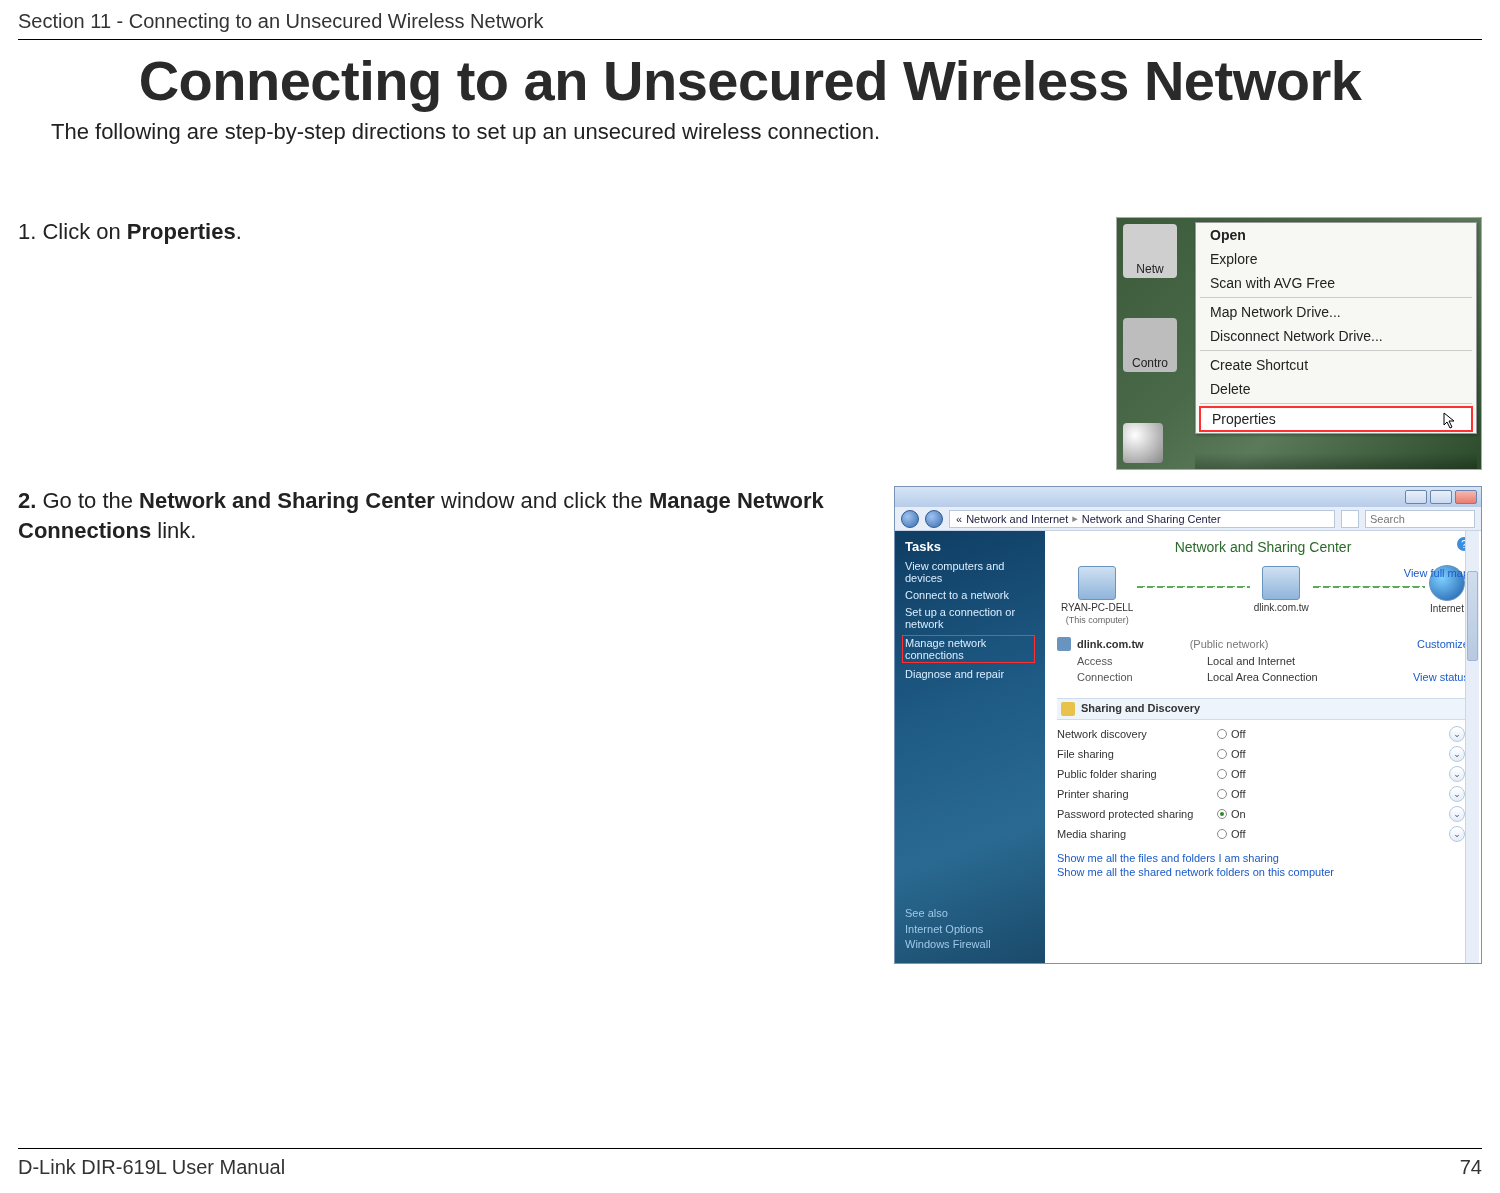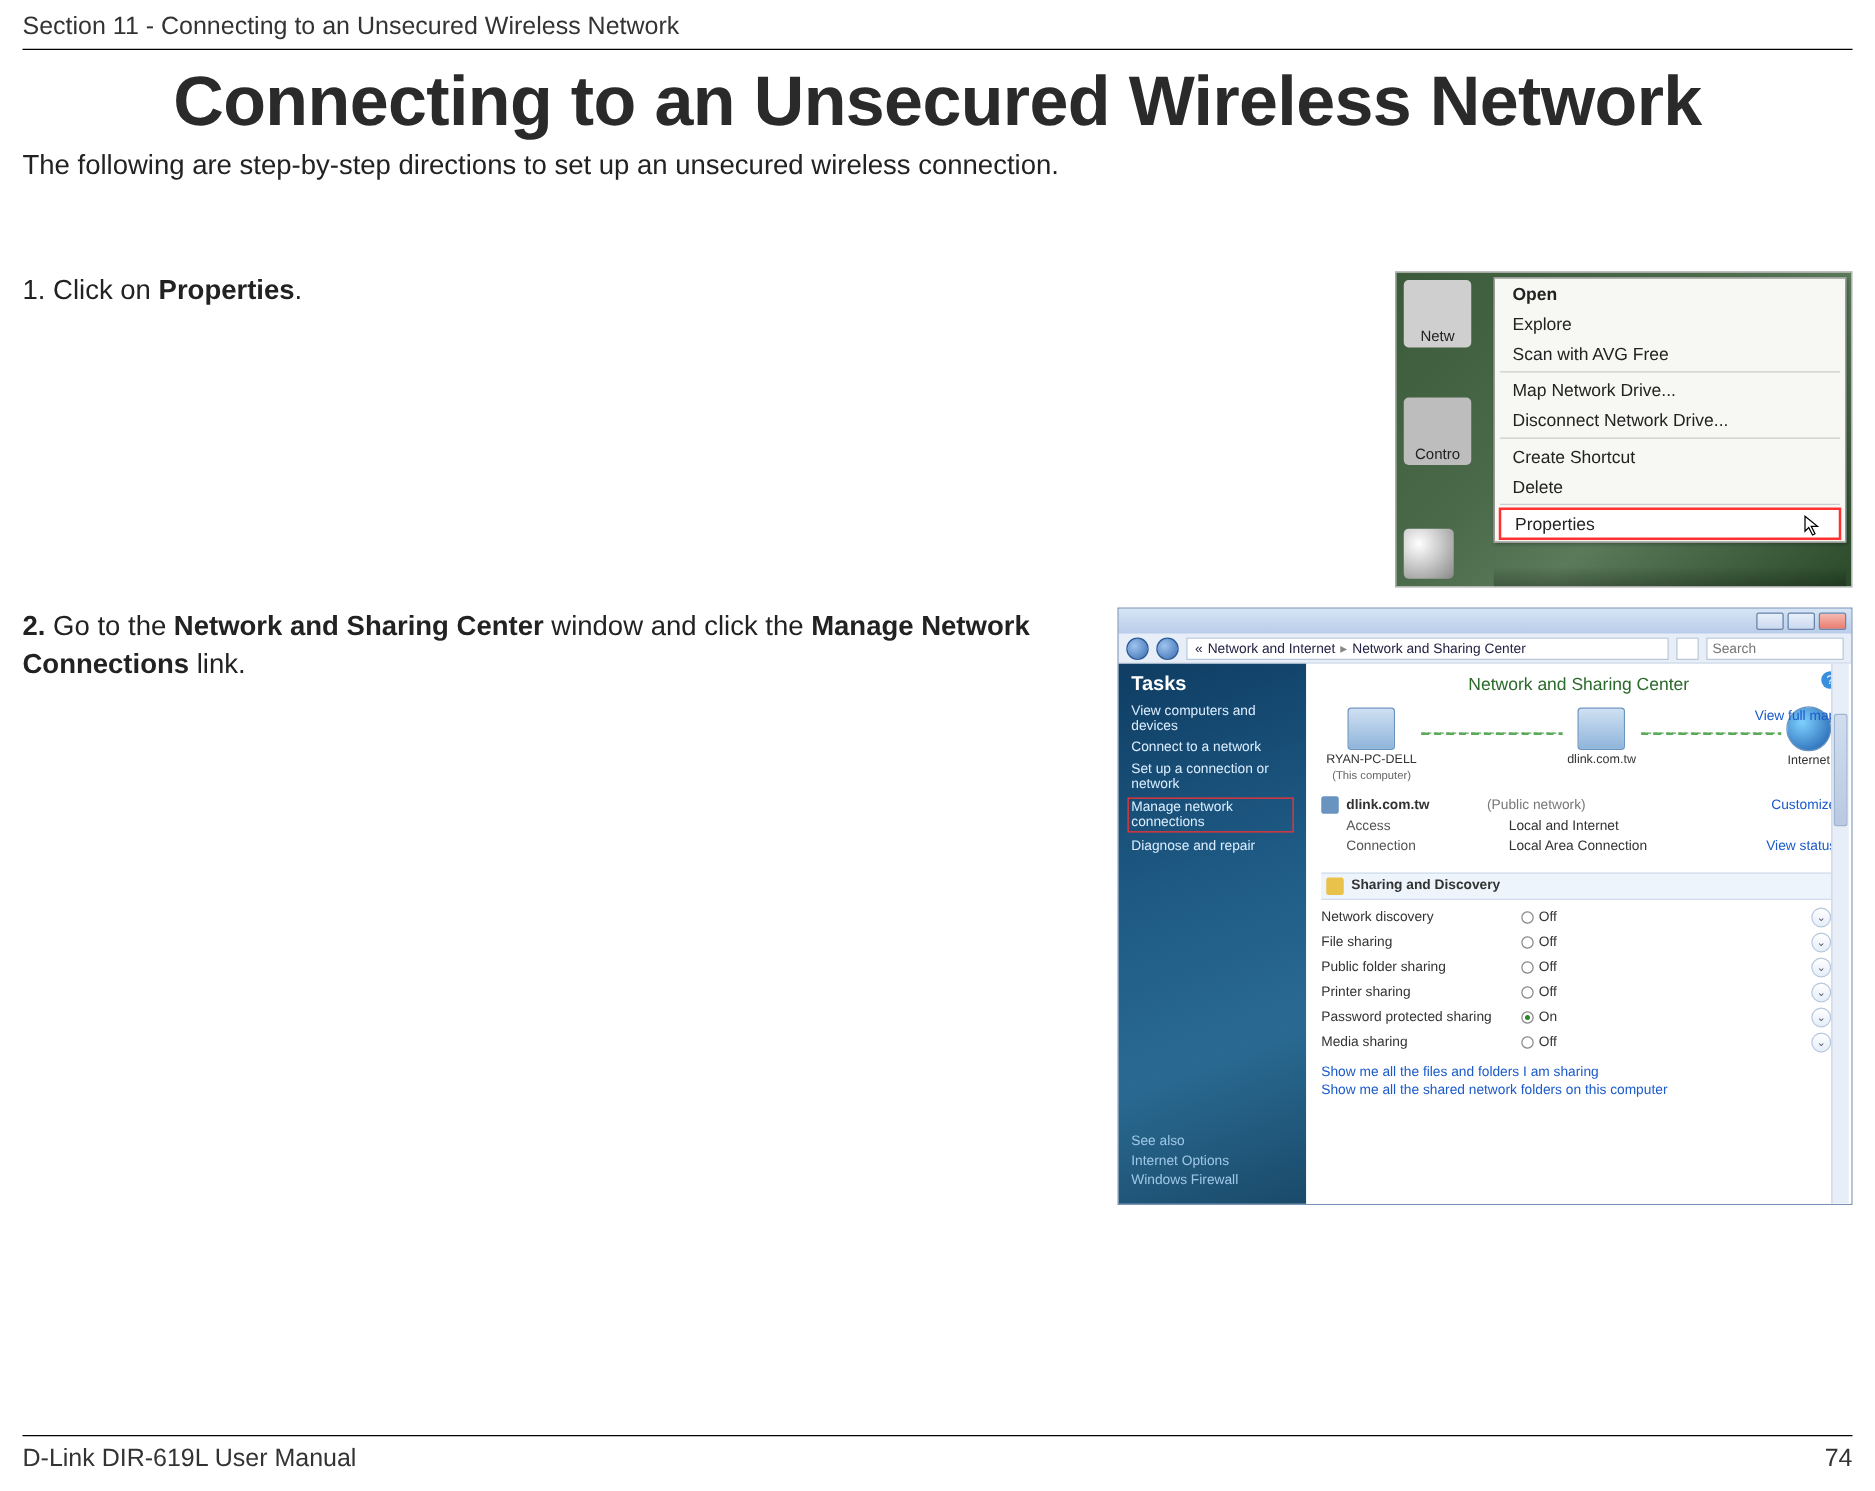--- a/index.html
+++ b/index.html
@@ -26,20 +26,21 @@
       font-size: 56px;
       font-weight: 700;
       color: #2a2a2a;
       padding: 8px 0 6px 0;
       letter-spacing: -0.5px;
     }
     .intro {
       font-size: 22px;
       padding: 0 18px 0 18px;
       color: #222;
+      margin-left: 33px;
     }
     .content-block {
       display: flex;
       padding: 60px 18px 10px 18px;
       gap: 24px;
     }
     .step-text {
       flex: 1;
       font-size: 22px;
       line-height: 1.35;
@@ -154,21 +155,21 @@
     .nsc-search { width:110px; height:18px; border:1px solid #b8c8dc; background:#fff; font-size:11px; color:#888; padding:0 4px; }
     .nsc-body { display:flex; height: calc(100% - 44px); }
     .nsc-tasks {
       width: 150px;
       background: linear-gradient(160deg, #0f3d63 0%, #1e5a84 40%, #2a6a92 70%, #1a4a6a 100%);
       color: #e8f2fb;
       padding: 8px 10px;
       font-size: 11px;
       position: relative;
     }
-    .tasks-head { font-weight: 600; margin-bottom: 6px; font-size: 16px; color:#fff; }
+    .tasks-head { font-weight: 600; margin-bottom: 6px; font-size: 13px; color:#fff; }
     .task-link { margin: 5px 0; color: #dbeeff; cursor: pointer; }
     .task-link.highlight { border: 1px solid #ff3030; padding: 1px 2px; margin-left:-3px; }
     .see-also { position:absolute; bottom:10px; left:10px; right:10px; color:#cde6fb; }
     .see-also .hd { color:#9fc8e8; margin-bottom:4px; }
     .see-also .lnk { color:#9fc8e8; margin:3px 0; }
     .nsc-main { flex:1; background:#fff; padding: 8px 12px; font-size: 11px; color:#333; position:relative; overflow:hidden; }
     .help-icon { position:absolute; right:10px; top:6px; width:14px;height:14px;border-radius:50%;background:#3a8fdc;color:#fff;font-size:10px;display:flex;align-items:center;justify-content:center; }
     .nsc-h1 { color:#2a6a2a; font-size: 14px; text-align:center; margin-bottom:6px; }
     .full-map { position:absolute; right:12px; top:36px; color:#1a5aca; font-size:11px; }
     .net-map { display:flex; justify-content:space-around; align-items:center; margin:10px 4px 8px 4px; }

